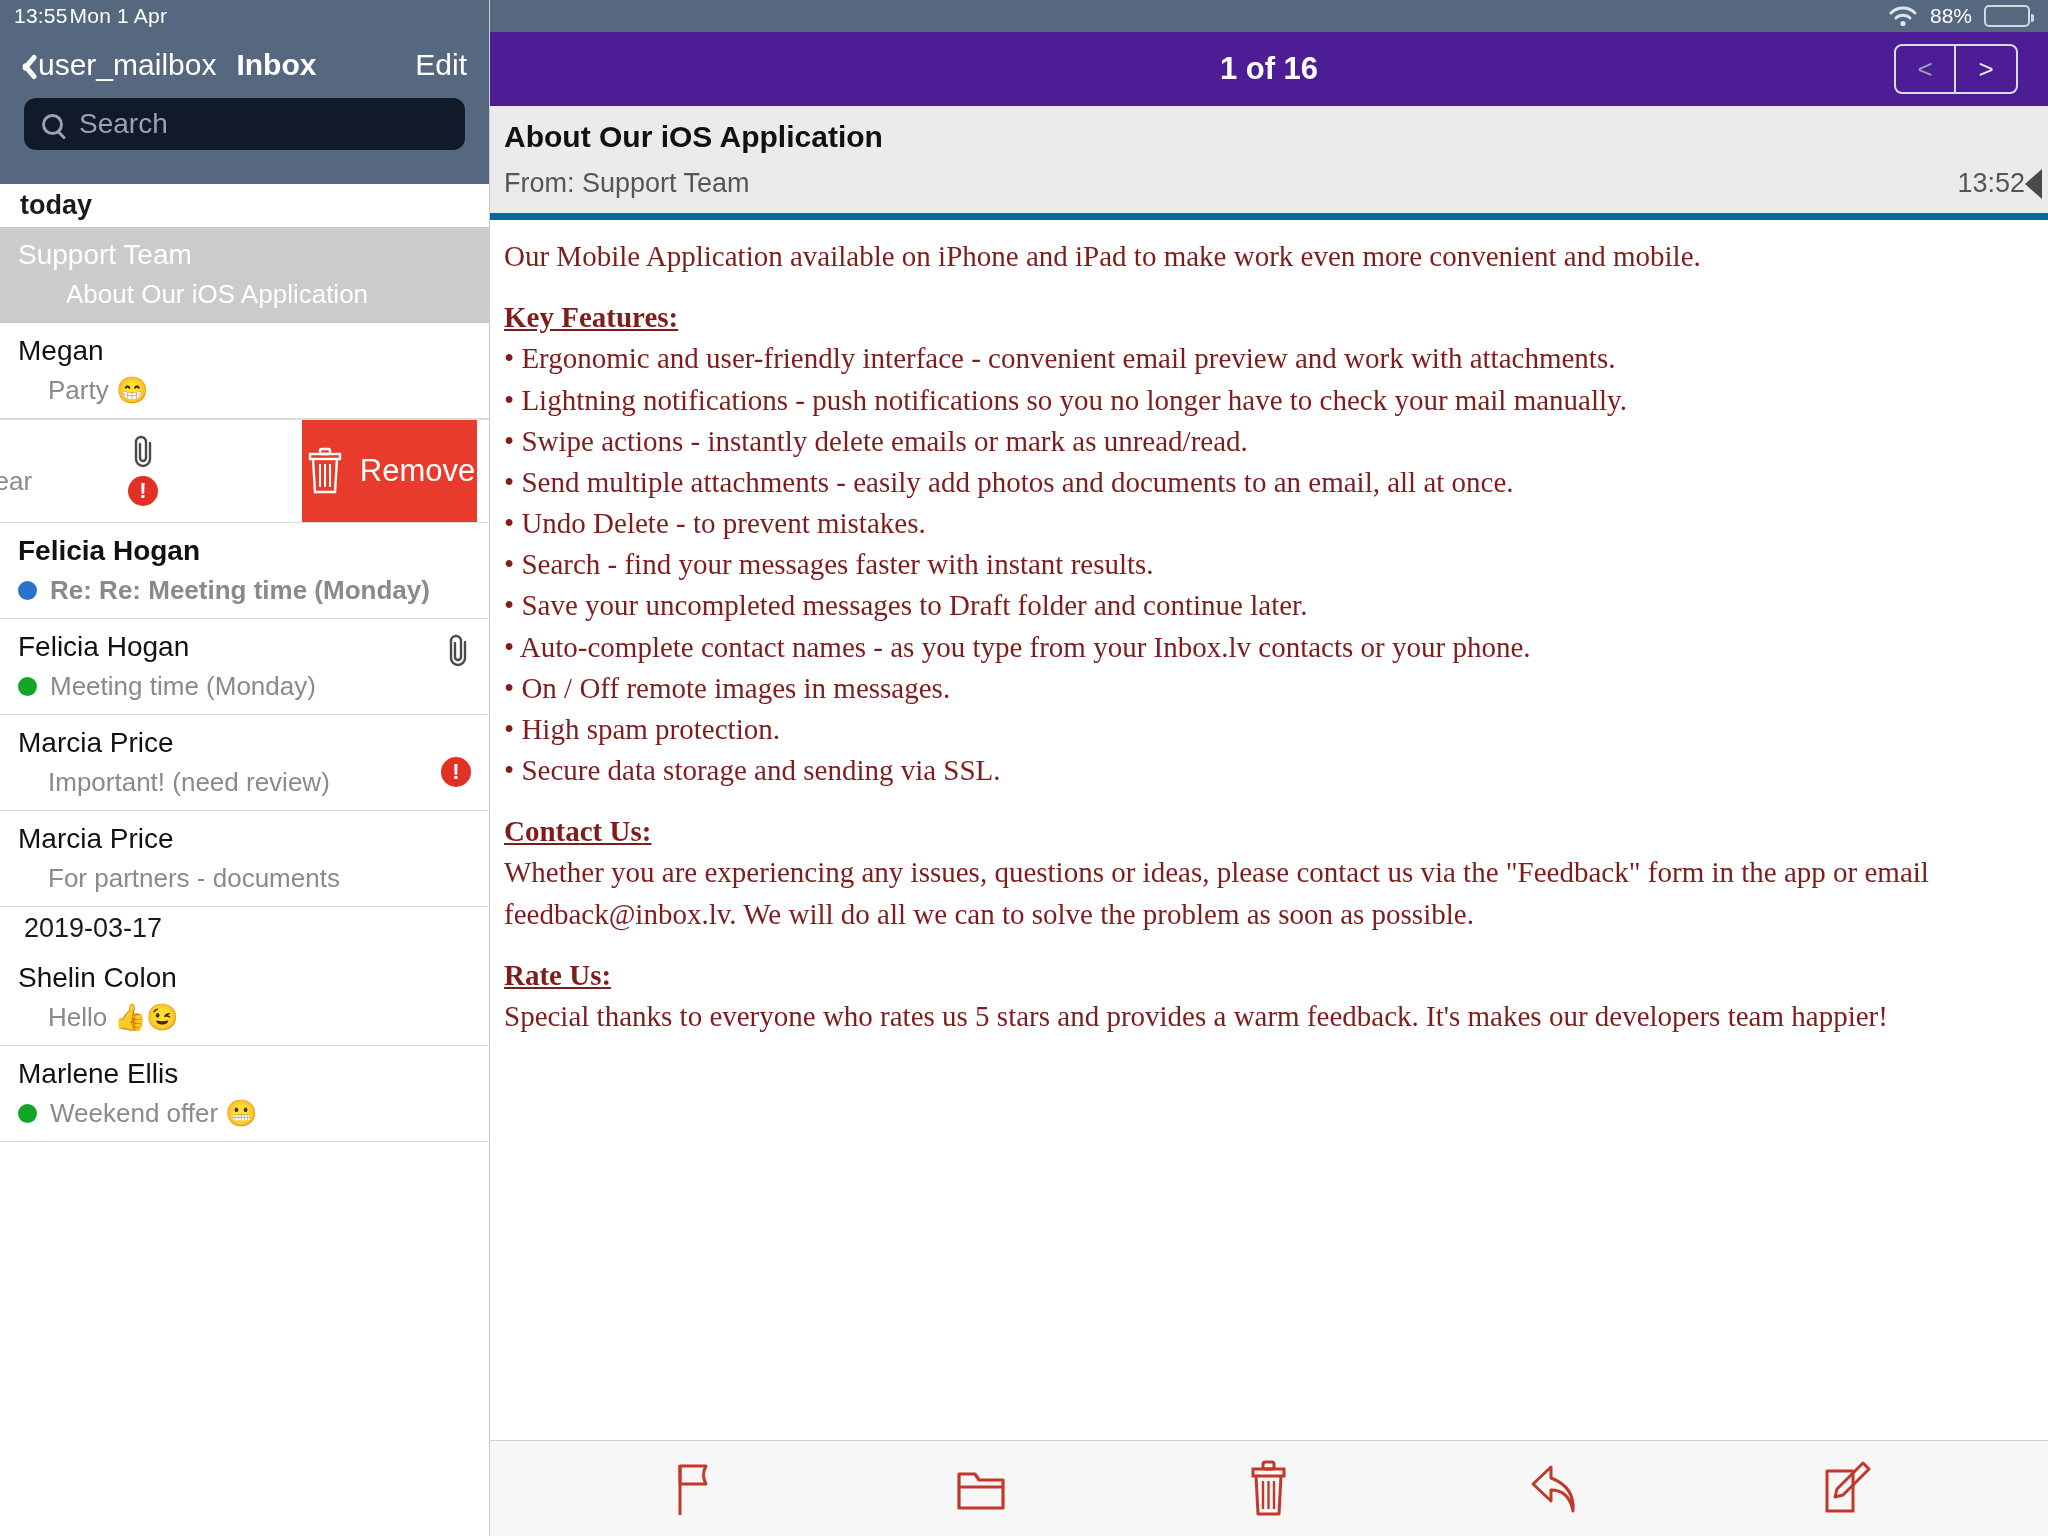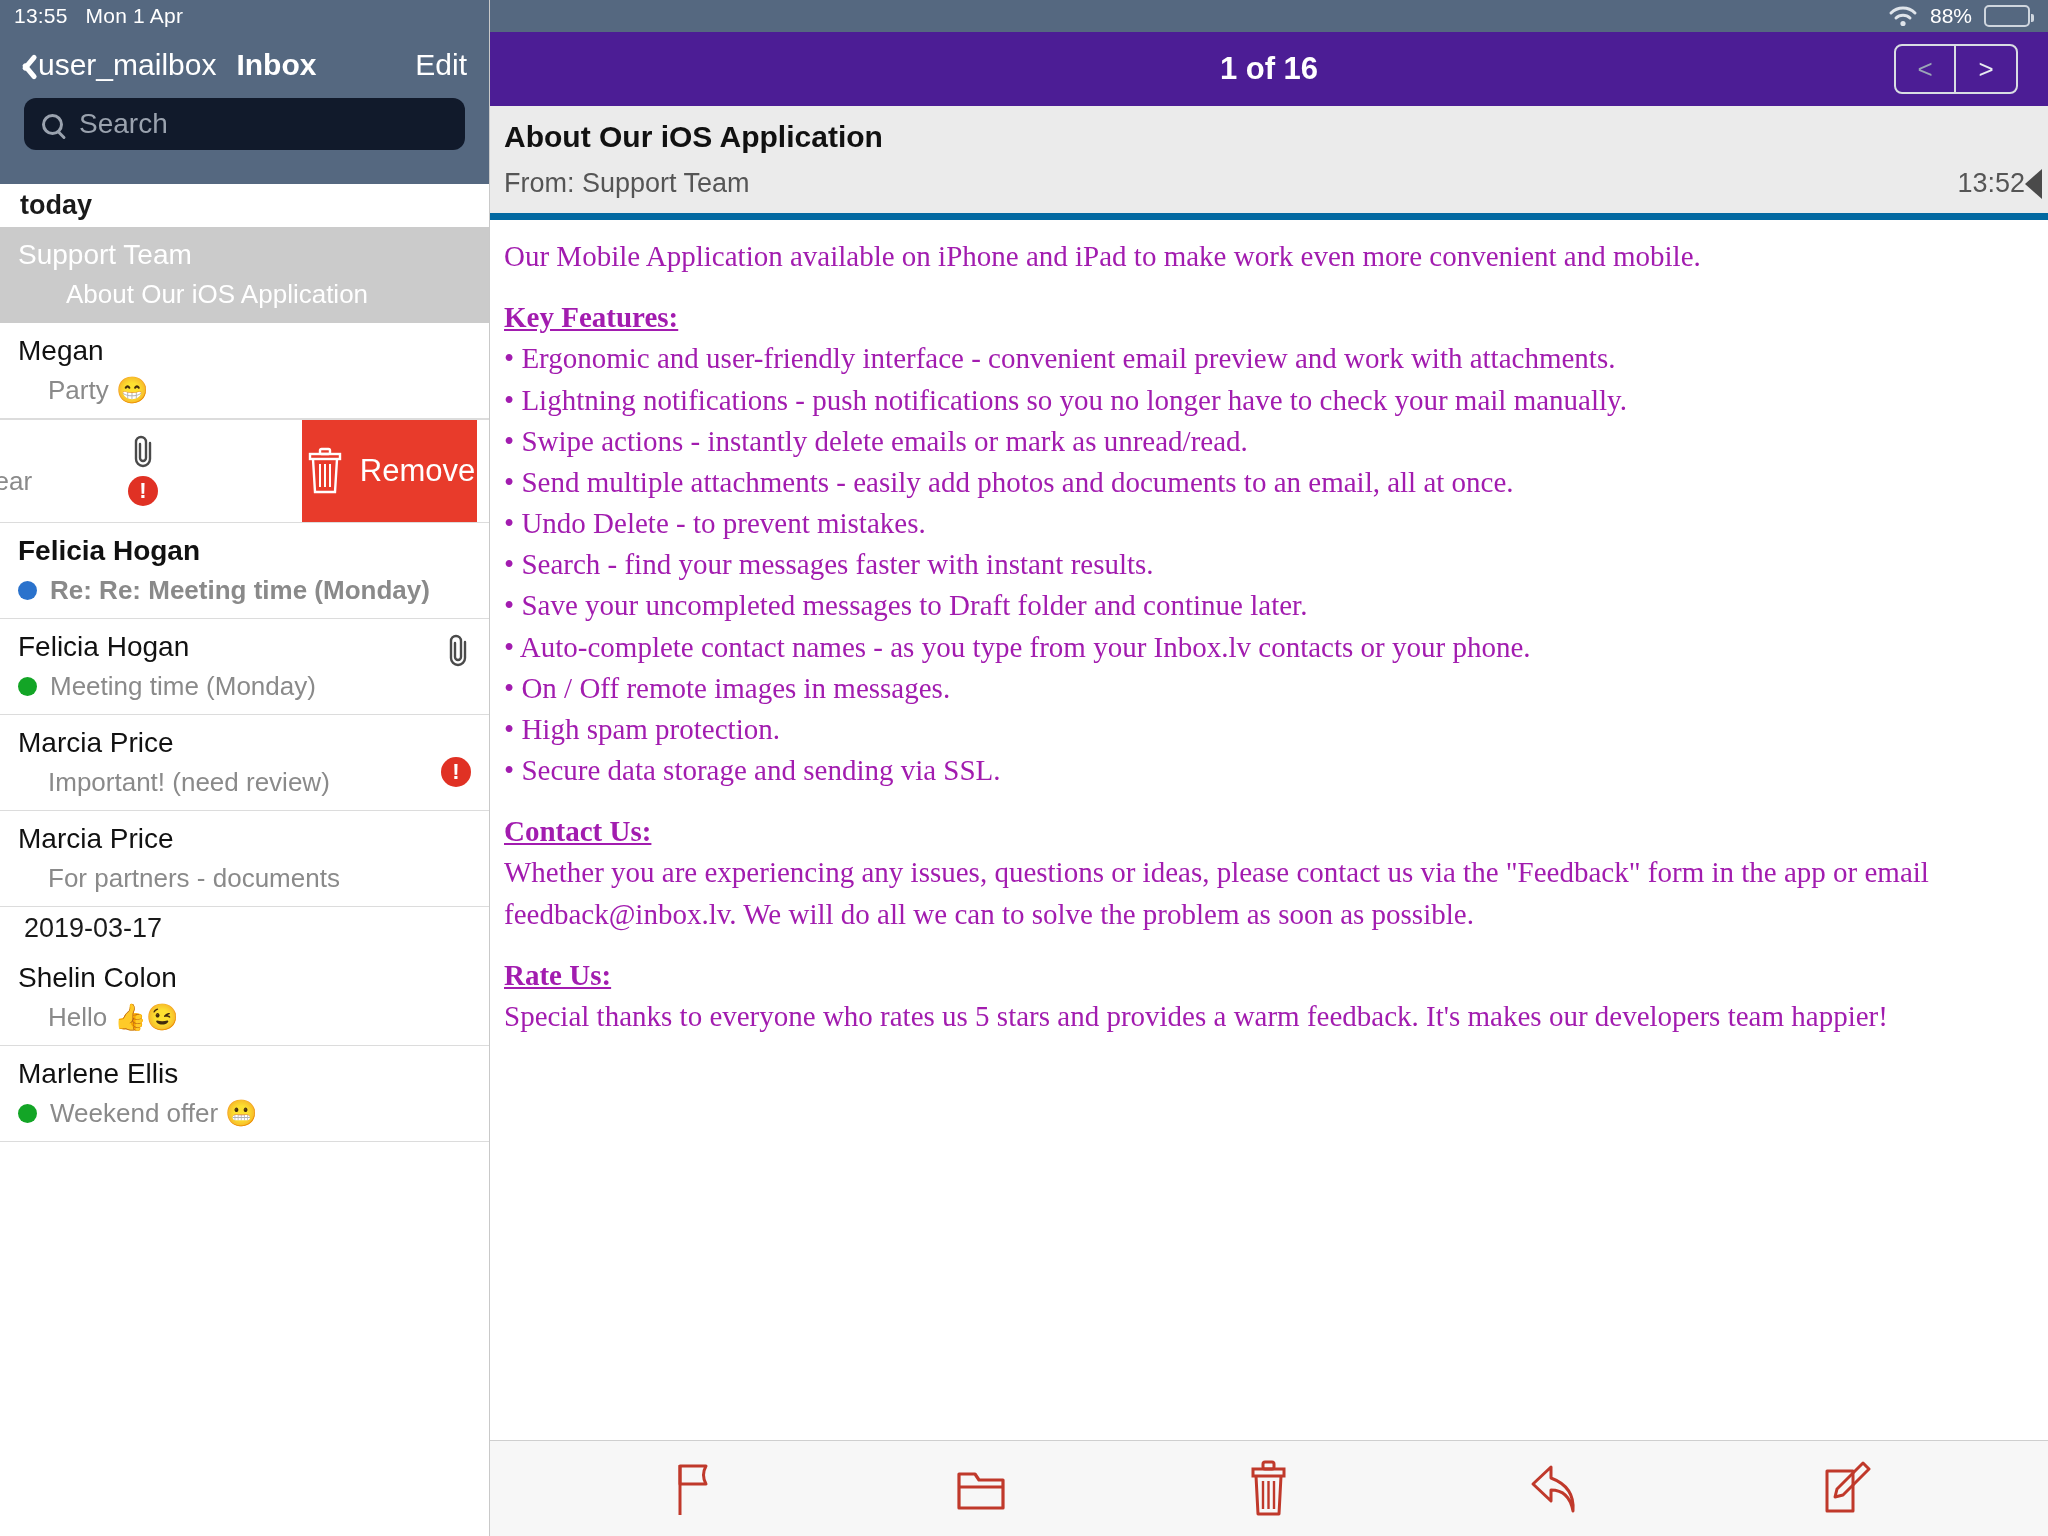--- a/index.html
+++ b/index.html
@@ -19,21 +19,21 @@
     display:flex; flex-direction:column;
     border-right:1px solid #c9c9c9;
   }
   .nav-chrome { background:#556880; color:#fff; }
 
   .statusbar {
     height:32px; display:flex; align-items:center;
     padding:0 14px; font-size:21px; letter-spacing:.2px;
   }
   .sb-time { font-weight:400; }
-  .sb-date { margin-left:18px; font-weight:400; }
+  .sb-date { margin-left:2px; font-weight:400; }
 
   .left-navbar {
     height:66px; display:flex; align-items:center;
     padding:0 22px 0 14px;
   }
   .back-group { display:flex; align-items:center; cursor:pointer; }
   .chev-back {
     width:18px; height:30px; position:relative; margin-right:6px;
   }
   .chev-back::before, .chev-back::after {
@@ -177,21 +177,21 @@
   .from-right { margin-left:auto; display:flex; align-items:center; padding-right:6px; }
   .msg-time { font-size:27px; color:#555; }
   .tri-left {
     width:0; height:0; border-top:15px solid transparent;
     border-bottom:15px solid transparent; border-right:17px solid #4a4a4a;
   }
 
   .body-scroll {
     flex:1; overflow:hidden; padding:16px 28px 0 14px;
     font-family:"Liberation Serif", serif;
-    font-size:29px; line-height:1.42; color:#a21caf;
+    font-size:29px; line-height:1.42; color:#7f1d1d;
   }
   .body-scroll p { margin:0 0 0 0; }
   .body-scroll .spacer { height:20px; }
   .bhead { font-weight:bold; text-decoration:underline; }
 
   .bottom-toolbar {
     height:96px; background:#f7f7f7; border-top:1px solid #cfcfcf;
     display:flex; align-items:center; justify-content:space-around;
     padding:0 60px;
   }

